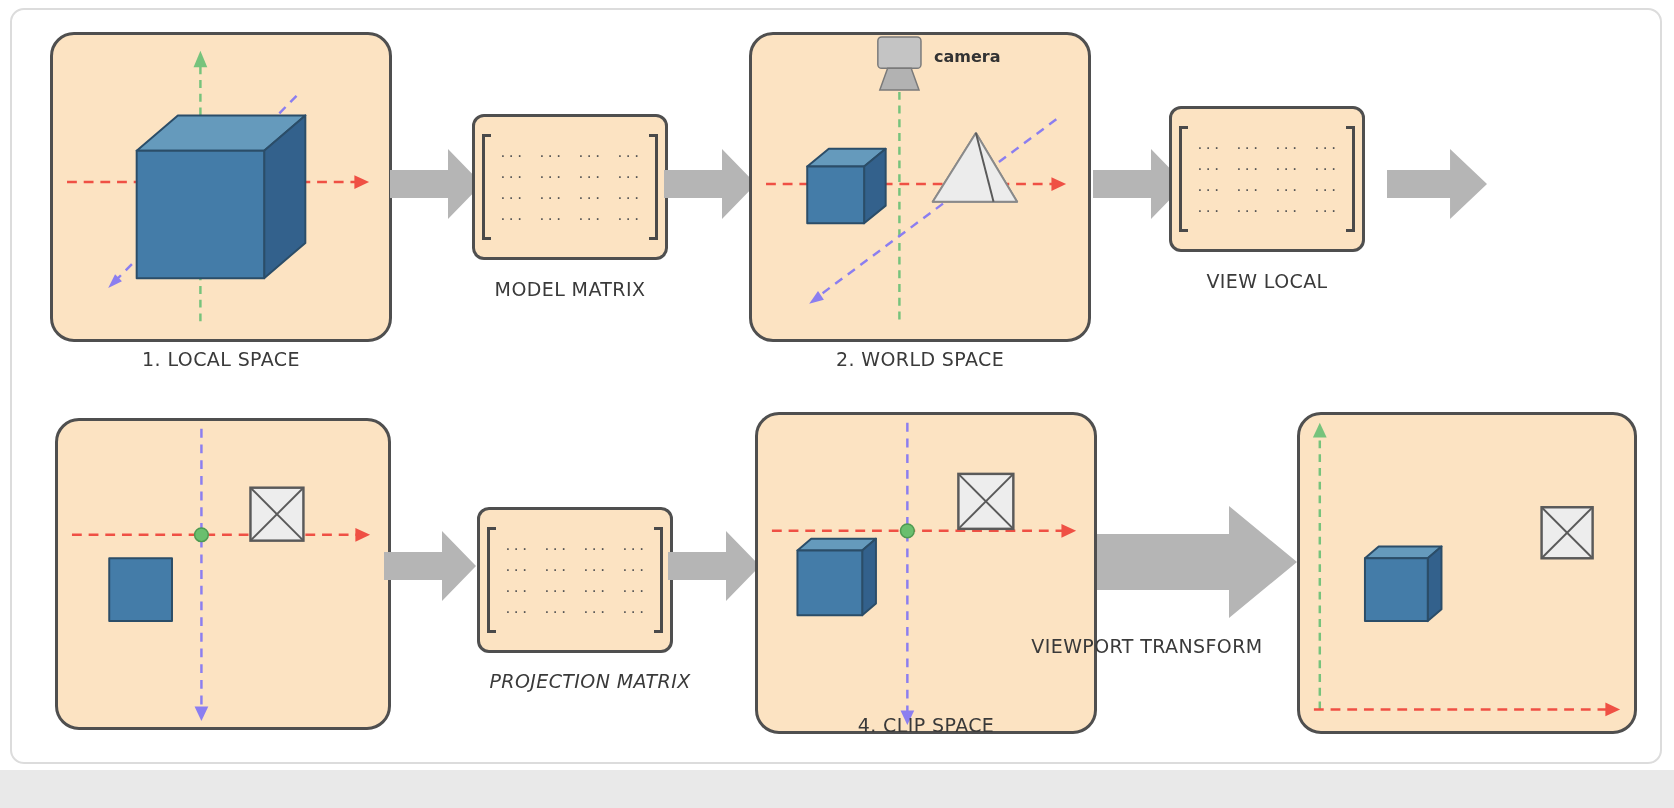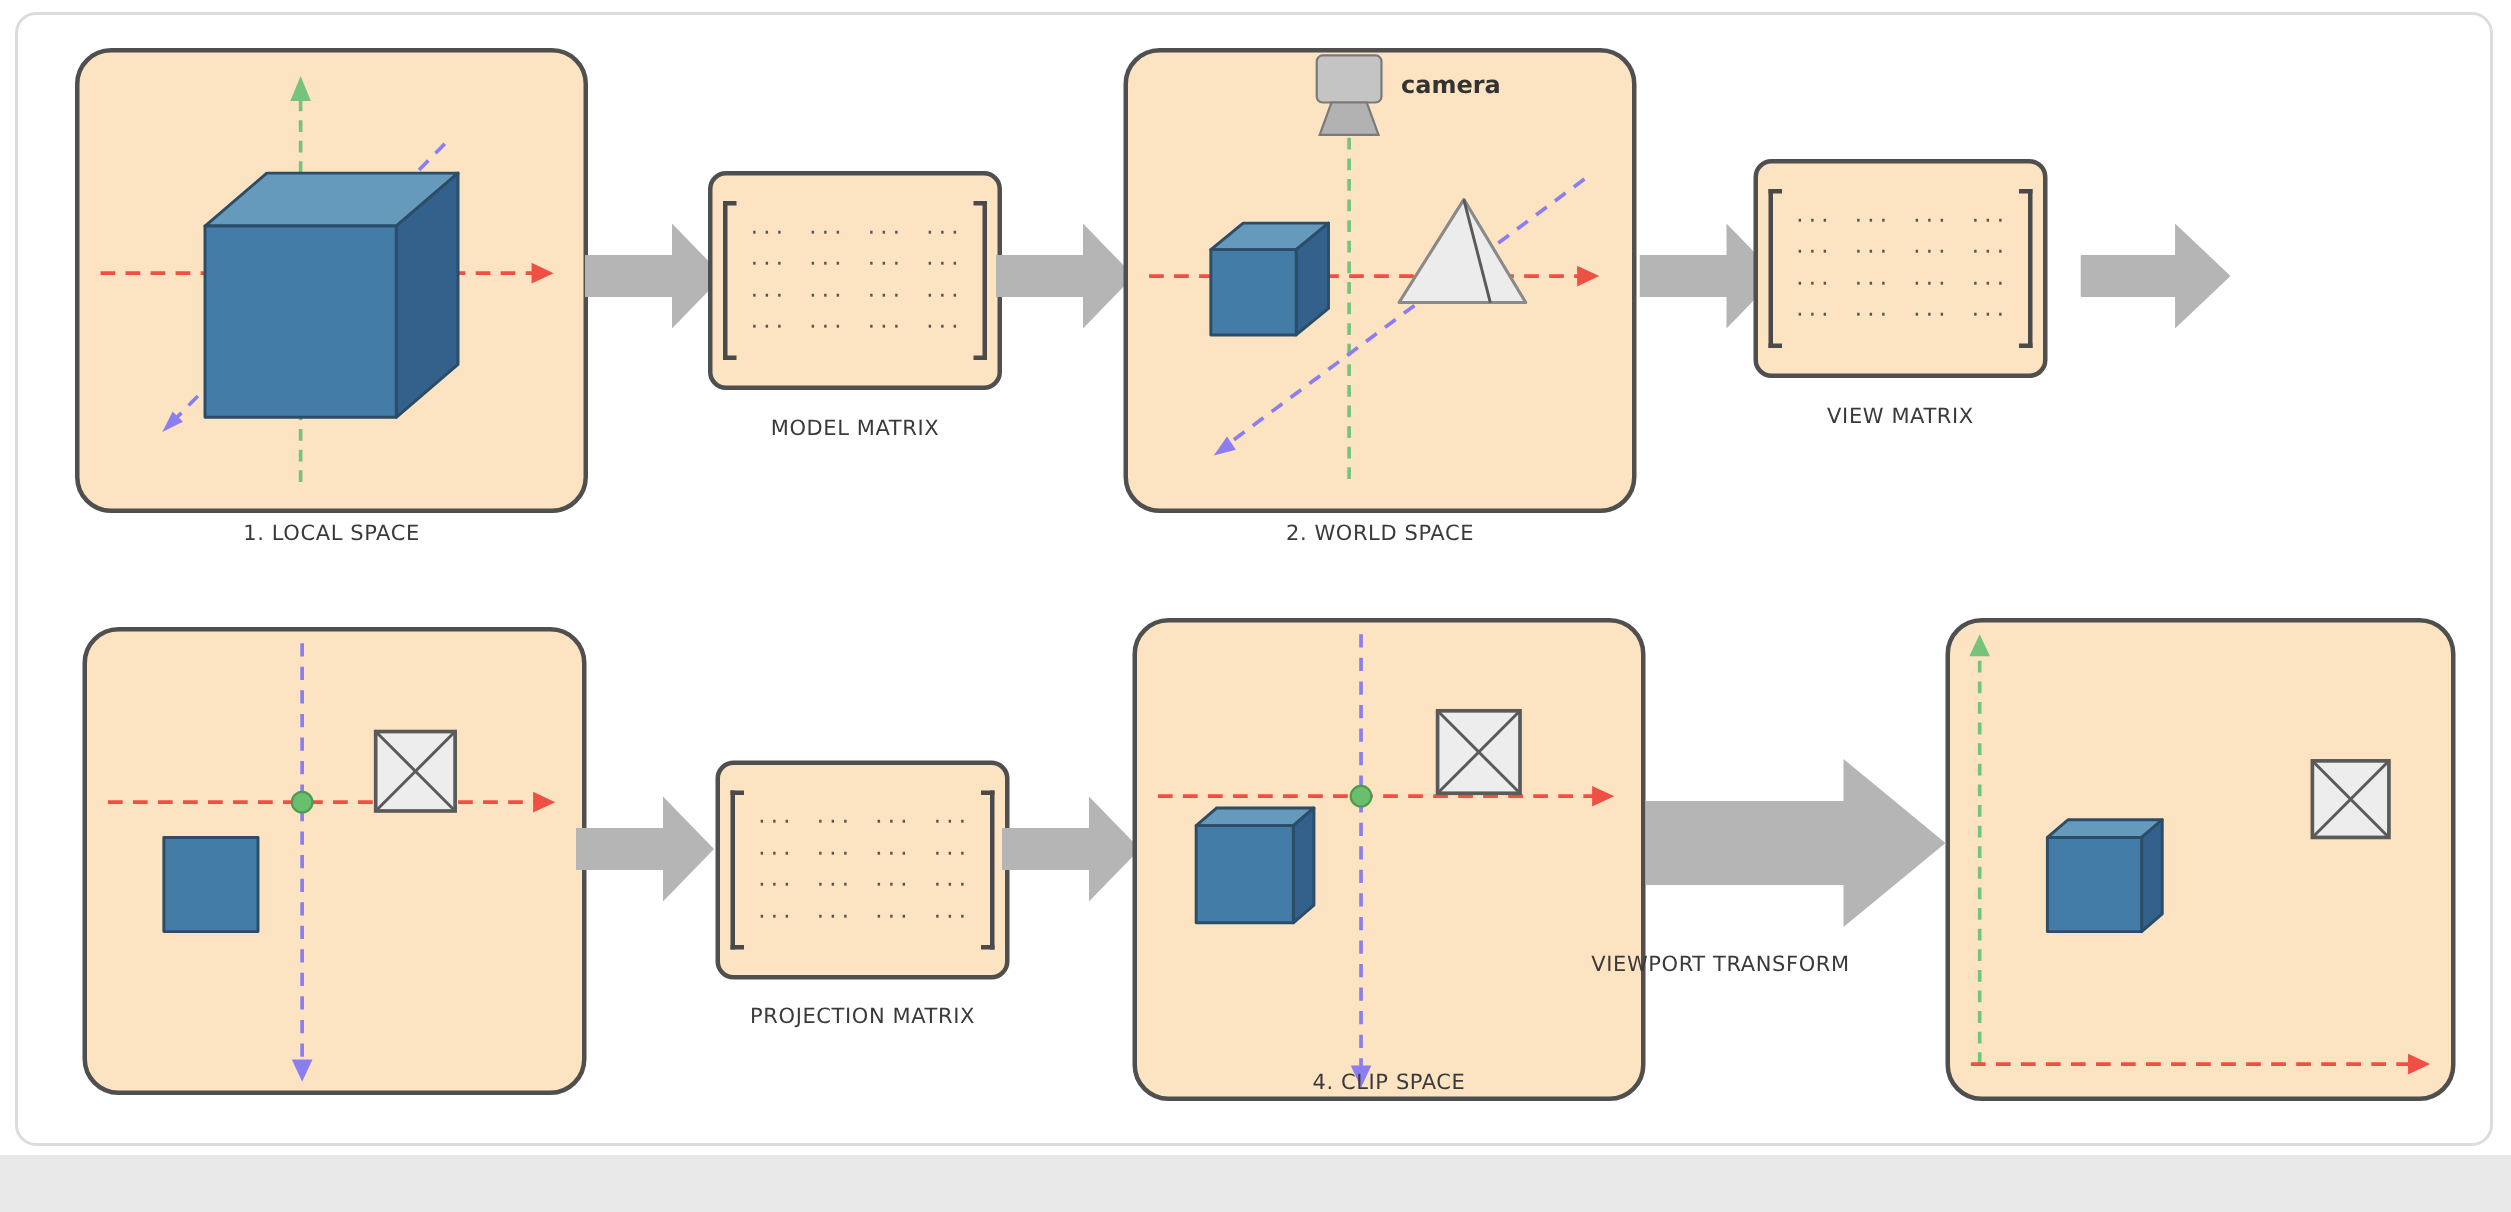--- a/index.html
+++ b/index.html
@@ -16,21 +16,21 @@
     --cube-outline:#2b4d68;
     --label-text:#3a3a3a;
   }
   *{box-sizing:border-box;margin:0;padding:0;}
   html,body{width:1674px;height:808px;background:#ffffff;font-family:"DejaVu Sans",sans-serif;overflow:hidden;}
   .stage{position:relative;width:1674px;height:808px;}
   .canvas{position:absolute;left:10px;top:8px;width:1652px;height:756px;background:#ffffff;border:2px solid #dcdcdc;border-radius:14px;}
   .bottom-gutter{position:absolute;left:0;top:770px;width:1674px;height:38px;background:#e9e9e9;}
   .panel{position:absolute;background:var(--panel-fill);border:3px solid var(--panel-border);border-radius:24px;}
   .panel-art{position:absolute;left:0;top:0;width:100%;height:100%;overflow:visible;}
-  .flow-label{position:absolute;font-size:14px;color:var(--label-text);letter-spacing:.4px;text-align:center;white-space:nowrap;}
+  .flow-label{position:absolute;font-size:19px;color:var(--label-text);letter-spacing:.4px;text-align:center;white-space:nowrap;}
   .camera-label{position:absolute;font-size:16px;font-weight:bold;color:#333;}
   .arrow-wrap{position:absolute;}
   .matrix-box{position:absolute;width:196px;height:146px;background:var(--panel-fill);border:3px solid var(--panel-border);border-radius:12px;display:flex;align-items:center;justify-content:center;gap:8px;}
   .bracket{width:9px;height:106px;}
   .bracket.left{border-left:3px solid #4a4a4a;border-top:3px solid #4a4a4a;border-bottom:3px solid #4a4a4a;}
   .bracket.right{border-right:3px solid #4a4a4a;border-top:3px solid #4a4a4a;border-bottom:3px solid #4a4a4a;}
   .matrix-grid{display:grid;grid-template-columns:repeat(4,auto);column-gap:14px;row-gap:6px;}
   .mcell{font-family:"DejaVu Sans Mono",monospace;font-size:13px;line-height:15px;color:#555;letter-spacing:.5px;}
   
   .axis-red{stroke:var(--axis-red);stroke-width:2.5;stroke-dasharray:10 7;fill:none;}
@@ -170,21 +170,21 @@
           <span class="mcell">···</span>
           <span class="mcell">···</span>
           <span class="mcell">···</span>
           <span class="mcell">···</span>
           <span class="mcell">···</span>
           <span class="mcell">···</span>
           <span class="mcell">···</span>
         </div>
       <div class="bracket right"></div>
     </div>
-    <div class="flow-label" style="left:1125px;top:260px;width:260px;">VIEW MATRIX</div>
+    <div class="flow-label" style="left:1125px;top:260px;width:260px;">VIEW LOCAL</div>
 
     <div class="arrow-wrap" style="left:1375px;top:136px;width:100px;height:76px;">
       <svg width="100" height="76" viewBox="0 0 92 76" preserveAspectRatio="none">
         <polygon class="block-arrow" points="0,24 58,24 58,3 92,38 58,73 58,52 0,52"></polygon>
       </svg>
     </div>
 
     <div class="panel" style="left:43px;top:408px;width:336px;height:312px;">
       <svg class="panel-art" viewBox="0 0 336 312">
         <g>
@@ -226,21 +226,21 @@
           <span class="mcell">···</span>
           <span class="mcell">···</span>
           <span class="mcell">···</span>
           <span class="mcell">···</span>
           <span class="mcell">···</span>
           <span class="mcell">···</span>
           <span class="mcell">···</span>
         </div>
       <div class="bracket right"></div>
     </div>
-    <div class="flow-label" style="left:413px;top:660px;width:300px;">PROJECTION MATRIX</div>
+    <div class="flow-label" style="left:428px;top:660px;width:300px;font-style:italic;">PROJECTION MATRIX</div>
 
     <div class="arrow-wrap" style="left:656px;top:518px;width:92px;height:76px;">
       <svg width="92" height="76" viewBox="0 0 92 76">
         <polygon class="block-arrow" points="0,24 58,24 58,3 92,38 58,73 58,52 0,52"></polygon>
       </svg>
     </div>
 
     <div class="panel" style="left:743px;top:402px;width:342px;height:322px;">
       <svg class="panel-art" viewBox="0 0 342 322">
         <g>

